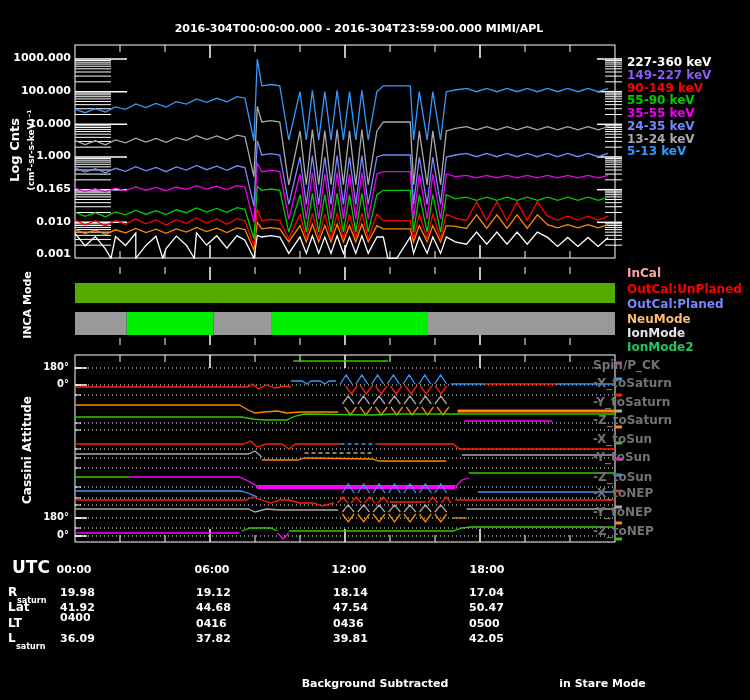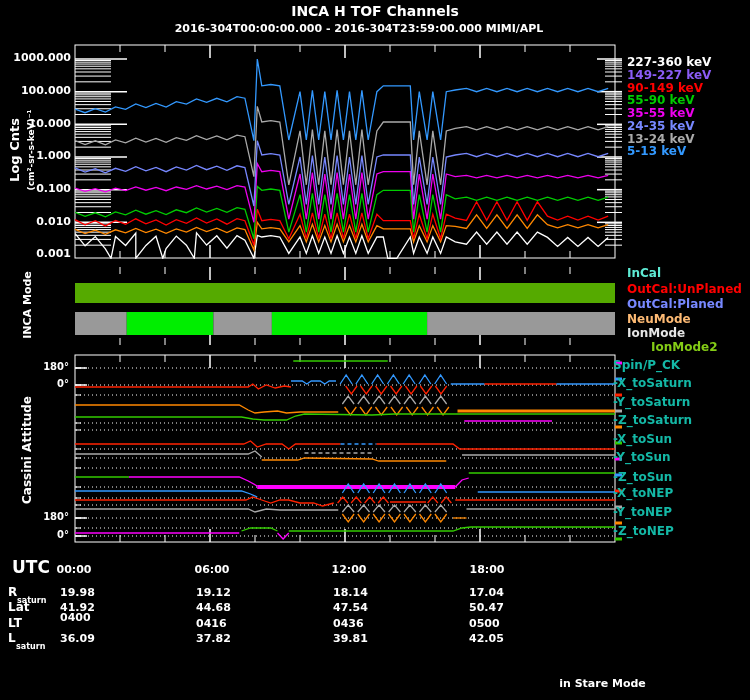--- a/index.html
+++ b/index.html
@@ -5,21 +5,21 @@
   html,body{margin:0;padding:0;background:#000;}
   #stage{position:relative;width:750px;height:700px;background:#000;overflow:hidden;
          font-family:"DejaVu Sans", sans-serif;color:#fff;}
   #plots{position:absolute;left:0;top:0;}
   .abs{position:absolute;line-height:1.05;}
   .title{top:4px;left:0;width:750px;text-align:center;font-size:14px;font-weight:bold;}
   .subtitle{top:23px;left:0;width:718px;text-align:center;font-size:11px;font-weight:bold;}
   .ytick{left:0;width:71px;text-align:right;font-size:11px;font-weight:bold;}
   .rot{position:absolute;white-space:nowrap;transform:translate(-50%,-50%) rotate(-90deg);font-weight:bold;}
   .leg{position:absolute;left:627px;font-size:12px;font-weight:bold;white-space:nowrap;text-align:center;}
-  .aleg{position:absolute;left:613px;font-size:12px;font-weight:bold;color:#14b8a6;white-space:nowrap;}
+  .aleg{position:absolute;left:593px;font-size:12px;font-weight:bold;color:#737373;white-space:nowrap;}
   .atick{left:0;width:69px;text-align:right;font-size:10px;font-weight:bold;}
   .utc{font-size:17px;font-weight:bold;}
   .tlab{position:absolute;width:70px;text-align:center;font-size:11px;font-weight:bold;}
   .ephv{position:absolute;font-size:11px;font-weight:bold;}
   .ephl{position:absolute;left:8px;font-size:12px;font-weight:bold;}
   .ephs{position:absolute;font-size:8px;font-weight:bold;}
   .foot{position:absolute;font-size:11px;font-weight:bold;text-align:center;}
 </style>
 </head>
 <body>
@@ -306,28 +306,27 @@
       <polyline fill="none" stroke="#ffffff" stroke-width="1.3" clip-path="url(#clipTop)" points="75.0,233.5 85.1,245.8 95.3,236.6 105.4,248.9 111.0,258.3 115.5,236.5 125.6,245.5 135.8,233.1 135.8,258.3 145.9,245.4 156.0,236.2 162.8,258.3 166.1,248.5 176.3,236.1 186.4,245.2 194.3,258.3 196.5,232.8 206.6,245.1 216.8,235.8 226.9,248.1 237.0,235.7 244.9,240.3 253.9,258.3 257.3,235.4 261.8,237.0 270.8,235.7 279.8,237.0 288.8,253.4 300.0,237.0 306.3,253.4 312.4,235.7 318.7,253.4 324.8,237.0 331.0,253.4 337.1,235.7 343.4,253.4 349.5,237.0 355.8,253.4 361.9,235.7 368.2,253.4 376.9,237.0 383.3,237.0 387.8,258.3 396.8,258.3 410.3,237.0 413.6,253.4 419.3,237.0 427.1,253.4 432.8,237.0 440.6,253.4 446.3,237.0 455.2,241.9 466.5,244.2 476.6,232.1 486.7,244.2 496.9,232.1 507.0,244.2 517.1,232.1 527.2,244.2 537.4,232.1 547.5,237.4 557.6,246.5 567.7,237.4 577.9,246.5 588.0,237.4 598.1,246.5 608.2,237.4"></polyline>
       <polyline fill="none" stroke="#ff8800" stroke-width="1.3" clip-path="url(#clipTop)" points="75.0,229.4 85.1,233.6 95.3,230.2 105.4,234.4 115.5,229.8 125.6,232.9 135.8,228.4 145.9,232.6 156.0,229.2 166.1,233.4 176.3,228.9 186.4,232.0 196.5,227.4 206.6,231.6 216.8,228.2 226.9,232.5 237.0,227.9 244.9,229.5 253.9,250.1 257.3,222.3 261.8,228.9 270.8,227.6 279.8,228.9 288.8,241.9 300.0,225.6 306.3,241.9 312.4,224.3 318.7,241.9 324.8,225.6 331.0,241.9 337.1,224.3 343.4,241.9 349.5,225.6 355.8,241.9 361.9,224.3 368.2,241.9 376.9,225.6 383.3,228.9 410.3,228.9 413.6,241.9 419.3,225.6 427.1,241.9 432.8,225.6 440.6,241.9 446.3,225.6 455.2,226.3 466.5,228.5 476.6,214.8 486.7,228.5 496.9,214.8 507.0,228.5 517.1,214.8 527.2,228.5 537.4,214.8 547.5,224.6 557.6,227.9 567.7,224.6 577.9,227.9 588.0,224.6 598.1,227.9 608.2,224.6"></polyline>
       <polyline fill="none" stroke="#ff0000" stroke-width="1.3" clip-path="url(#clipTop)" points="75.0,219.7 85.1,224.8 95.3,220.7 105.4,225.9 115.5,220.5 125.6,224.2 135.8,218.8 145.9,223.9 156.0,219.9 166.1,225.0 176.3,219.6 186.4,223.4 196.5,217.9 206.6,223.1 216.8,219.0 226.9,224.2 237.0,218.7 244.9,220.7 253.9,245.2 257.3,209.3 261.8,220.7 270.8,219.4 279.8,220.7 288.8,238.7 300.0,214.2 306.3,238.7 312.4,212.9 318.7,238.7 324.8,214.2 331.0,238.7 337.1,212.9 343.4,238.7 349.5,214.2 355.8,238.7 361.9,212.9 368.2,238.7 376.9,214.2 383.3,220.7 410.3,220.7 413.6,238.7 419.3,214.2 427.1,238.7 432.8,214.2 440.6,238.7 446.3,214.2 455.2,218.1 466.5,220.4 476.6,201.8 486.7,220.4 496.9,201.8 507.0,220.4 517.1,201.8 527.2,220.4 537.4,201.8 547.5,216.1 557.6,220.0 567.7,216.1 577.9,220.0 588.0,216.1 598.1,220.0 608.2,216.1"></polyline>
       <polyline fill="none" stroke="#00cc00" stroke-width="1.3" clip-path="url(#clipTop)" points="75.0,212.4 85.1,216.4 95.3,212.8 105.4,216.8 115.5,212.0 125.6,214.9 135.8,210.2 145.9,214.2 156.0,210.6 166.1,214.6 176.3,209.8 186.4,212.7 196.5,208.0 206.6,212.0 216.8,208.4 226.9,212.4 237.0,207.6 244.9,209.3 253.9,238.7 257.3,186.4 261.8,190.3 270.8,189.0 279.8,190.3 288.8,232.1 300.0,194.6 306.3,232.1 312.4,193.3 318.7,232.1 324.8,194.6 331.0,232.1 337.1,193.3 343.4,232.1 349.5,194.6 355.8,232.1 361.9,193.3 368.2,232.1 376.9,194.6 383.3,190.3 410.3,190.3 413.6,232.1 419.3,194.6 427.1,232.1 432.8,194.6 440.6,232.1 446.3,194.6 455.2,198.8 466.5,197.2 476.6,200.4 486.7,197.2 496.9,200.4 507.0,197.2 517.1,200.4 527.2,197.2 537.4,200.4 547.5,197.2 557.6,200.4 567.7,197.2 577.9,200.4 588.0,197.2 598.1,200.4 608.2,197.2"></polyline>
       <polyline fill="none" stroke="#ee00ee" stroke-width="1.3" clip-path="url(#clipTop)" points="75.0,188.1 85.1,191.4 95.3,188.6 105.4,191.9 115.5,188.2 125.6,190.6 135.8,186.9 145.9,190.2 156.0,187.4 166.1,190.7 176.3,187.0 186.4,189.4 196.5,185.6 206.6,189.0 216.8,186.2 226.9,189.5 237.0,185.7 244.9,187.1 253.9,222.3 257.3,163.5 261.8,171.7 270.8,170.4 279.8,171.7 288.8,219.1 300.0,174.0 306.3,219.1 312.4,172.7 318.7,219.1 324.8,174.0 331.0,219.1 337.1,172.7 343.4,219.1 349.5,174.0 355.8,219.1 361.9,172.7 368.2,219.1 376.9,174.0 383.3,171.7 410.3,171.7 413.6,219.1 419.3,174.0 427.1,219.1 432.8,174.0 440.6,219.1 446.3,174.0 455.2,176.6 466.5,175.3 476.6,177.9 486.7,175.3 496.9,177.9 507.0,175.3 517.1,177.9 527.2,175.3 537.4,177.9 547.5,175.3 557.6,177.9 567.7,175.3 577.9,177.9 588.0,175.3 598.1,177.9 608.2,175.3"></polyline>
       <polyline fill="none" stroke="#7788ff" stroke-width="1.3" clip-path="url(#clipTop)" points="75.0,167.9 85.1,172.1 95.3,168.7 105.4,172.9 115.5,168.3 125.6,171.3 135.8,166.7 145.9,170.9 156.0,167.5 166.1,171.7 176.3,167.0 186.4,170.1 196.5,165.5 206.6,169.7 216.8,166.2 226.9,170.4 237.0,165.8 244.9,167.5 253.9,206.0 257.3,140.7 261.8,155.0 270.8,153.7 279.8,155.0 288.8,204.4 300.0,157.0 306.3,204.4 312.4,155.7 318.7,204.4 324.8,157.0 331.0,204.4 337.1,155.7 343.4,204.4 349.5,157.0 355.8,204.4 361.9,155.7 368.2,204.4 376.9,157.0 383.3,155.0 410.3,155.0 413.6,204.4 419.3,157.0 427.1,204.4 432.8,157.0 440.6,204.4 446.3,157.0 455.2,155.0 466.5,153.4 476.6,156.7 486.7,153.4 496.9,156.7 507.0,153.4 517.1,156.7 527.2,153.4 537.4,156.7 547.5,153.4 557.6,156.7 567.7,153.4 577.9,156.7 588.0,153.4 598.1,156.7 608.2,153.4"></polyline>
       <polyline fill="none" stroke="#aaaaaa" stroke-width="1.3" clip-path="url(#clipTop)" points="75.0,140.5 85.1,144.5 95.3,140.8 105.4,144.8 115.5,140.0 125.6,142.9 135.8,138.1 145.9,142.1 156.0,138.4 166.1,142.4 176.3,137.6 186.4,140.4 196.5,135.6 206.6,139.6 216.8,135.9 226.9,139.9 237.0,135.1 244.9,136.7 253.9,176.6 257.3,106.4 261.8,122.0 270.8,120.7 279.8,122.0 288.8,184.8 300.0,130.9 306.3,184.8 312.4,129.6 318.7,184.8 324.8,130.9 331.0,184.8 337.1,129.6 343.4,184.8 349.5,130.9 355.8,184.8 361.9,129.6 368.2,184.8 376.9,130.9 383.3,122.0 410.3,122.0 413.6,184.8 419.3,130.9 427.1,184.8 432.8,130.9 440.6,184.8 446.3,130.9 455.2,128.3 466.5,126.6 476.6,129.9 486.7,126.6 496.9,129.9 507.0,126.6 517.1,129.9 527.2,126.6 537.4,129.9 547.5,126.6 557.6,129.9 567.7,126.6 577.9,129.9 588.0,126.6 598.1,129.9 608.2,126.6"></polyline>
       <polyline fill="none" stroke="#3399ff" stroke-width="1.3" clip-path="url(#clipTop)" points="75.0,109.1 85.1,112.7 95.3,108.6 105.4,112.1 115.5,106.9 125.6,109.3 135.8,104.0 145.9,107.5 156.0,103.4 166.1,107.0 176.3,101.7 186.4,104.1 196.5,98.9 206.6,102.4 216.8,98.3 226.9,101.8 237.0,96.6 244.9,98.2 253.9,140.7 257.3,59.0 261.8,85.8 270.8,84.5 279.8,85.8 288.8,140.0 300.0,91.7 306.3,140.0 312.4,90.4 318.7,140.0 324.8,91.7 331.0,140.0 337.1,90.4 343.4,140.0 349.5,91.7 355.8,140.0 361.9,90.4 368.2,140.0 376.9,91.7 383.3,85.8 410.3,85.8 413.6,140.0 419.3,91.7 427.1,140.0 432.8,91.7 440.6,140.0 446.3,91.7 455.2,90.0 466.5,88.4 476.6,91.7 486.7,88.4 496.9,91.7 507.0,88.4 517.1,91.7 527.2,88.4 537.4,91.7 547.5,88.4 557.6,91.7 567.7,88.4 577.9,91.7 588.0,88.4 598.1,91.7 608.2,88.4"></polyline>
     </svg>
 
-  <div class="abs title">INCA H TOF Channels</div>
   <div class="abs subtitle">2016-304T00:00:00.000 - 2016-304T23:59:00.000 MIMI/APL</div>
 
   <div class="abs ytick" style="top:52px">1000.000</div>
   <div class="abs ytick" style="top:85px">100.000</div>
   <div class="abs ytick" style="top:118px">10.000</div>
   <div class="abs ytick" style="top:150px">1.000</div>
-  <div class="abs ytick" style="top:183px">0.100</div>
+  <div class="abs ytick" style="top:183px">0.165</div>
   <div class="abs ytick" style="top:216px">0.010</div>
   <div class="abs ytick" style="top:248px">0.001</div>
 
   <div class="rot" style="left:14px;top:150px;font-size:13px">Log Cnts</div>
   <div class="rot" style="left:31px;top:150px;font-size:9px">(cm²-sr-s-keV)⁻¹</div>
   <div class="rot" style="left:27px;top:305px;font-size:11px">INCA Mode</div>
   <div class="rot" style="left:27px;top:450px;font-size:12px">Cassini Attitude</div>
 
   <div class="abs atick" style="top:362px">180°</div>
   <div class="abs atick" style="top:379px">0°</div>
@@ -336,26 +335,26 @@
 
   <div class="leg" style="top: 55px; color: rgb(255, 255, 255);">227-360 keV</div>
   <div class="leg" style="top: 68px; color: #8b5cf6;">149-227 keV</div>
   <div class="leg" style="top: 81px; color: rgb(255, 0, 0);">90-149 keV</div>
   <div class="leg" style="top: 93px; color: rgb(0, 204, 0);">55-90 keV</div>
   <div class="leg" style="top: 106px; color: rgb(238, 0, 238);">35-55 keV</div>
   <div class="leg" style="top: 119px; color: rgb(119, 136, 255);">24-35 keV</div>
   <div class="leg" style="top: 132px; color: rgb(170, 170, 170);">13-24 keV</div>
   <div class="leg" style="top: 144px; color: rgb(51, 153, 255);">5-13 keV</div>
 
-  <div class="leg" style="top: 266px; color: #5eead4;">InCal</div>
+  <div class="leg" style="top: 266px; color: #fca5a5;">InCal</div>
   <div class="leg" style="top: 282px; color: rgb(255, 0, 0);">OutCal:UnPlaned</div>
   <div class="leg" style="top: 297px; color: rgb(119, 136, 255);">OutCal:Planed</div>
   <div class="leg" style="top: 312px; color: #fdba74;">NeuMode</div>
   <div class="leg" style="top: 326px; color: #e5e5e5;">IonMode</div>
-  <div class="leg" style="top: 340px; color: #84cc16; margin-left: 24px;">IonMode2</div>
+  <div class="leg" style="top: 340px; color: #22c55e;">IonMode2</div>
 
   <div class="aleg" style="top:358px">Spin/P_CK</div>
   <div class="aleg" style="top:376px">-X_toSaturn</div>
   <div class="aleg" style="top:395px">-Y_toSaturn</div>
   <div class="aleg" style="top:413px">-Z_toSaturn</div>
   <div class="aleg" style="top:432px">-X_toSun</div>
   <div class="aleg" style="top:450px">-Y_toSun</div>
   <div class="aleg" style="top:470px">-Z_toSun</div>
   <div class="aleg" style="top:486px">-X_toNEP</div>
   <div class="aleg" style="top:505px">-Y_toNEP</div>
@@ -384,14 +383,15 @@
   <div class="ephv" style="left:469px;top:601px">50.47</div>
   <div class="ephv" style="left:60px;top:611px">0400</div>
   <div class="ephv" style="left:196px;top:617px">0416</div>
   <div class="ephv" style="left:333px;top:617px">0436</div>
   <div class="ephv" style="left:469px;top:617px">0500</div>
   <div class="ephv" style="left:60px;top:632px">36.09</div>
   <div class="ephv" style="left:196px;top:632px">37.82</div>
   <div class="ephv" style="left:333px;top:632px">39.81</div>
   <div class="ephv" style="left:469px;top:632px">42.05</div>
 
+  <div class="foot" style="left:275px;top:677px;width:200px">Background Subtracted</div>
   <div class="foot" style="left:540px;top:677px;width:125px">in Stare Mode</div>
 </div>
 
 </body></html>

